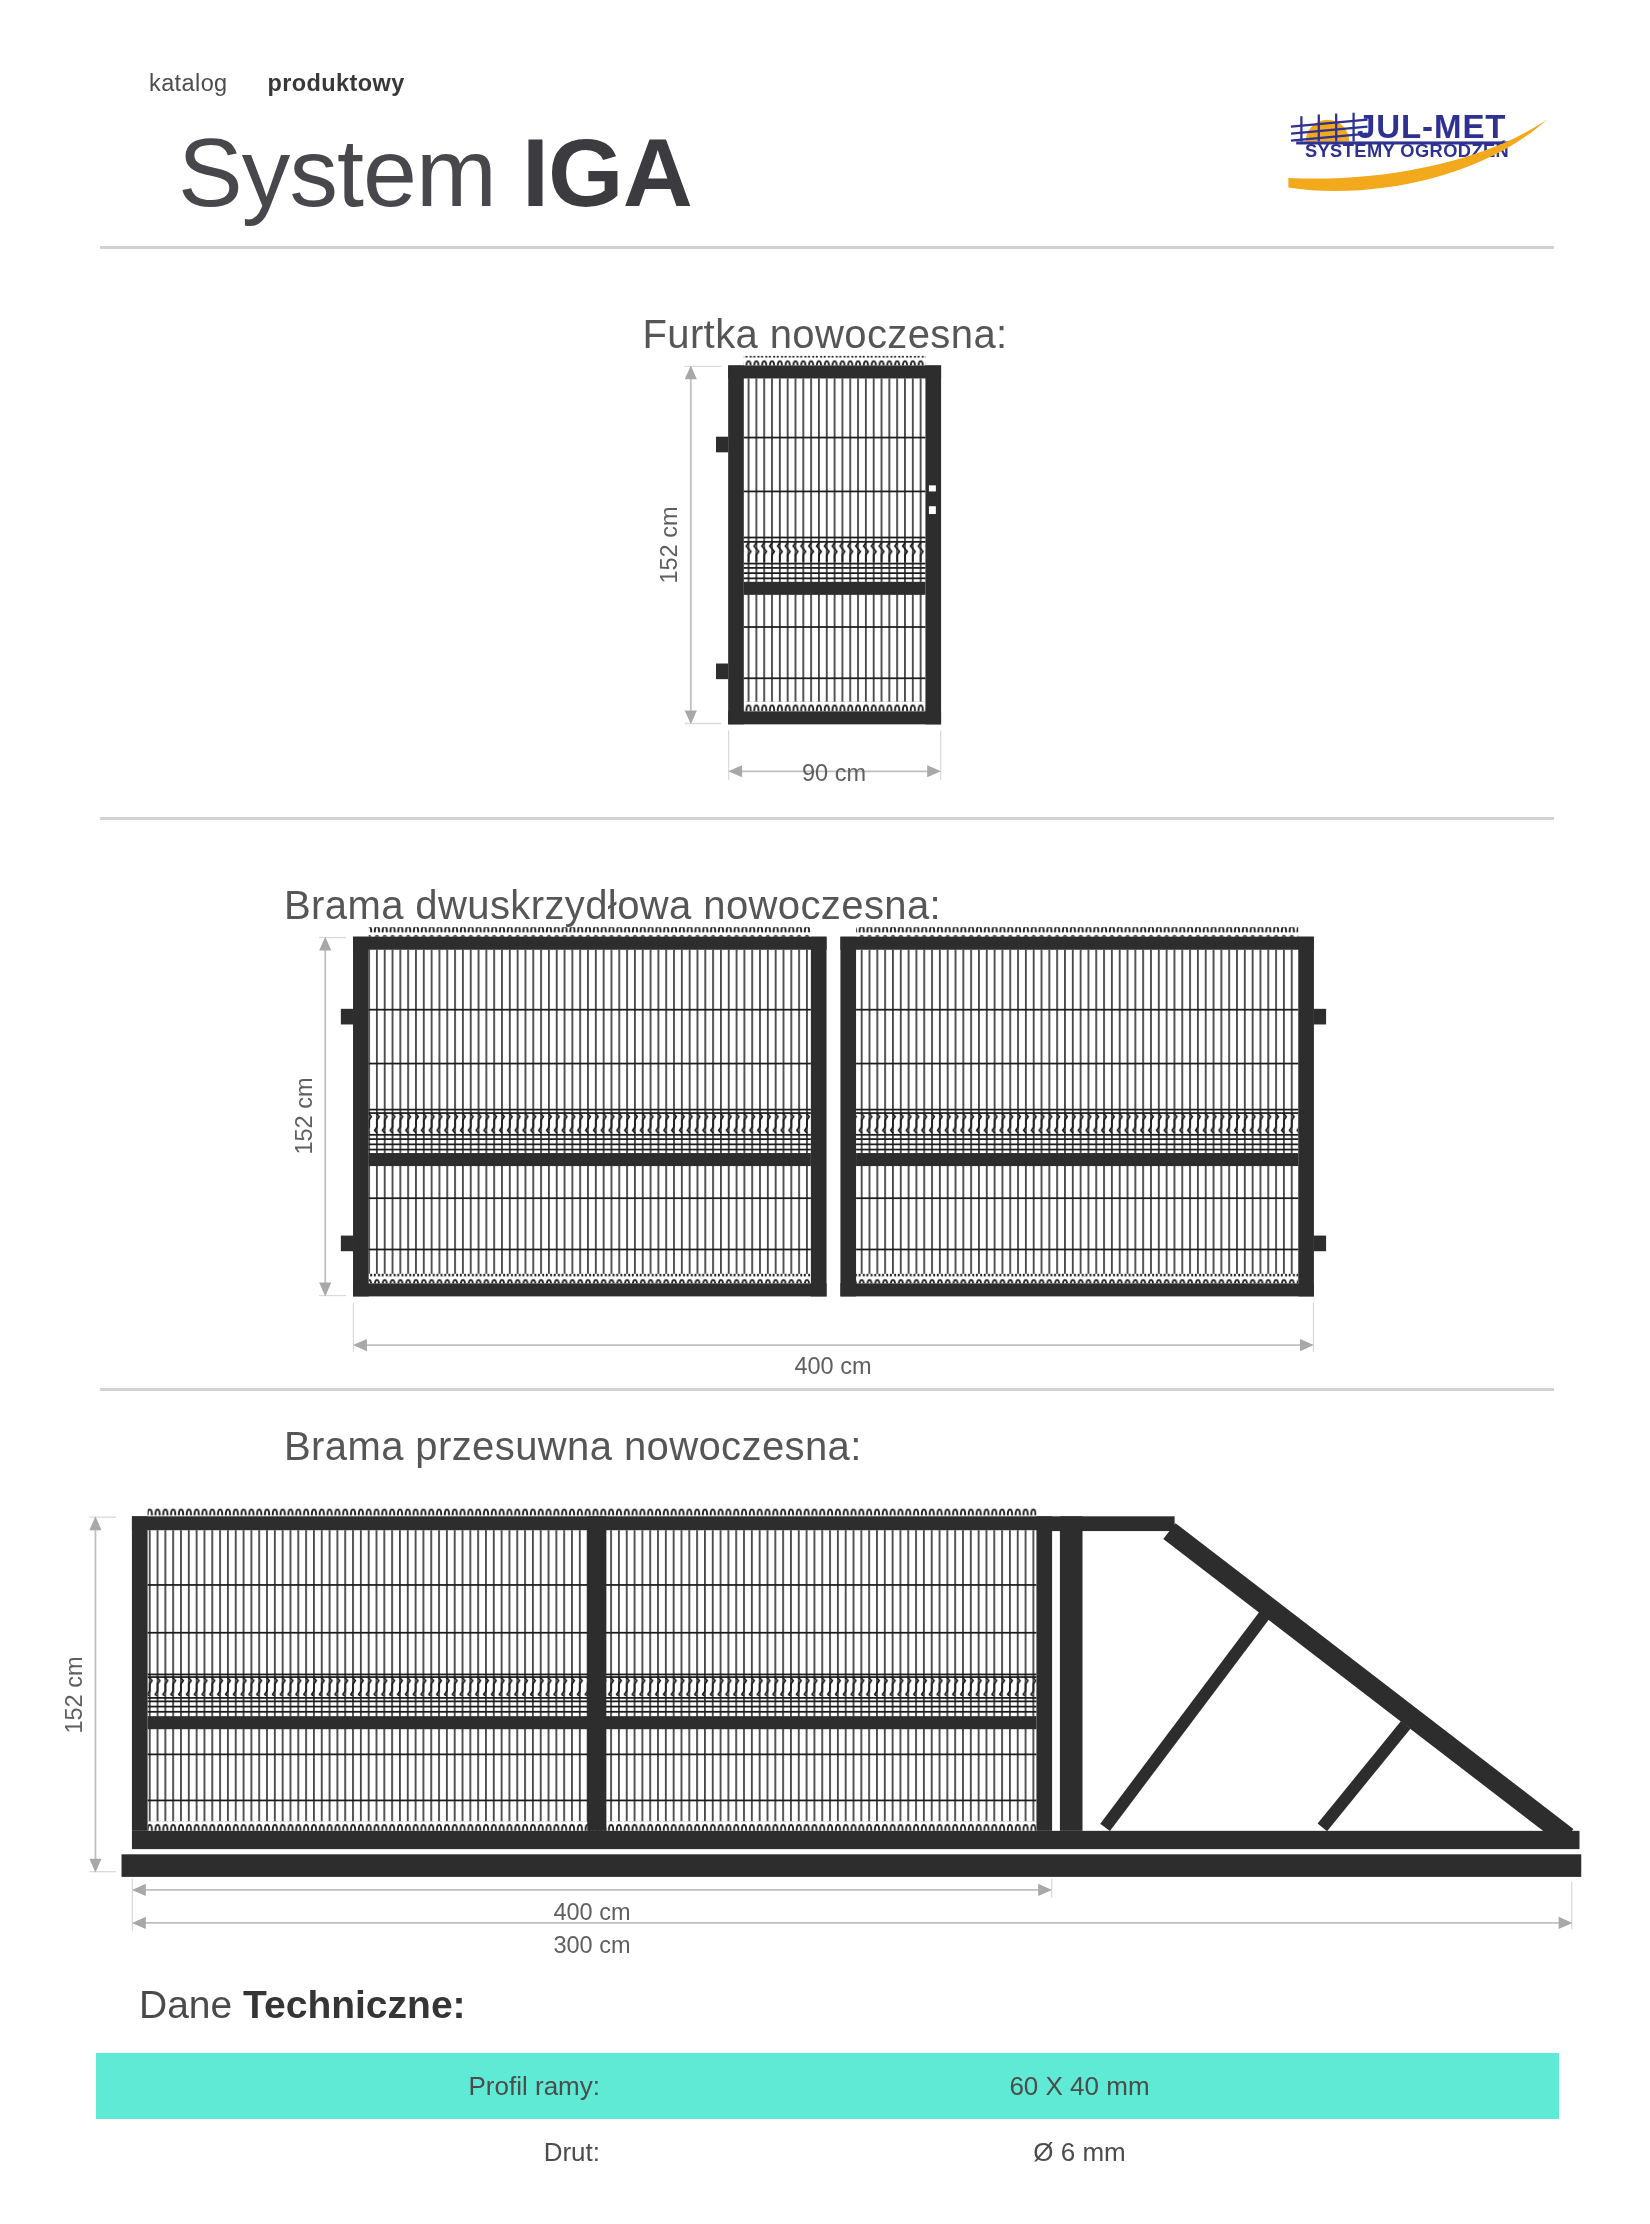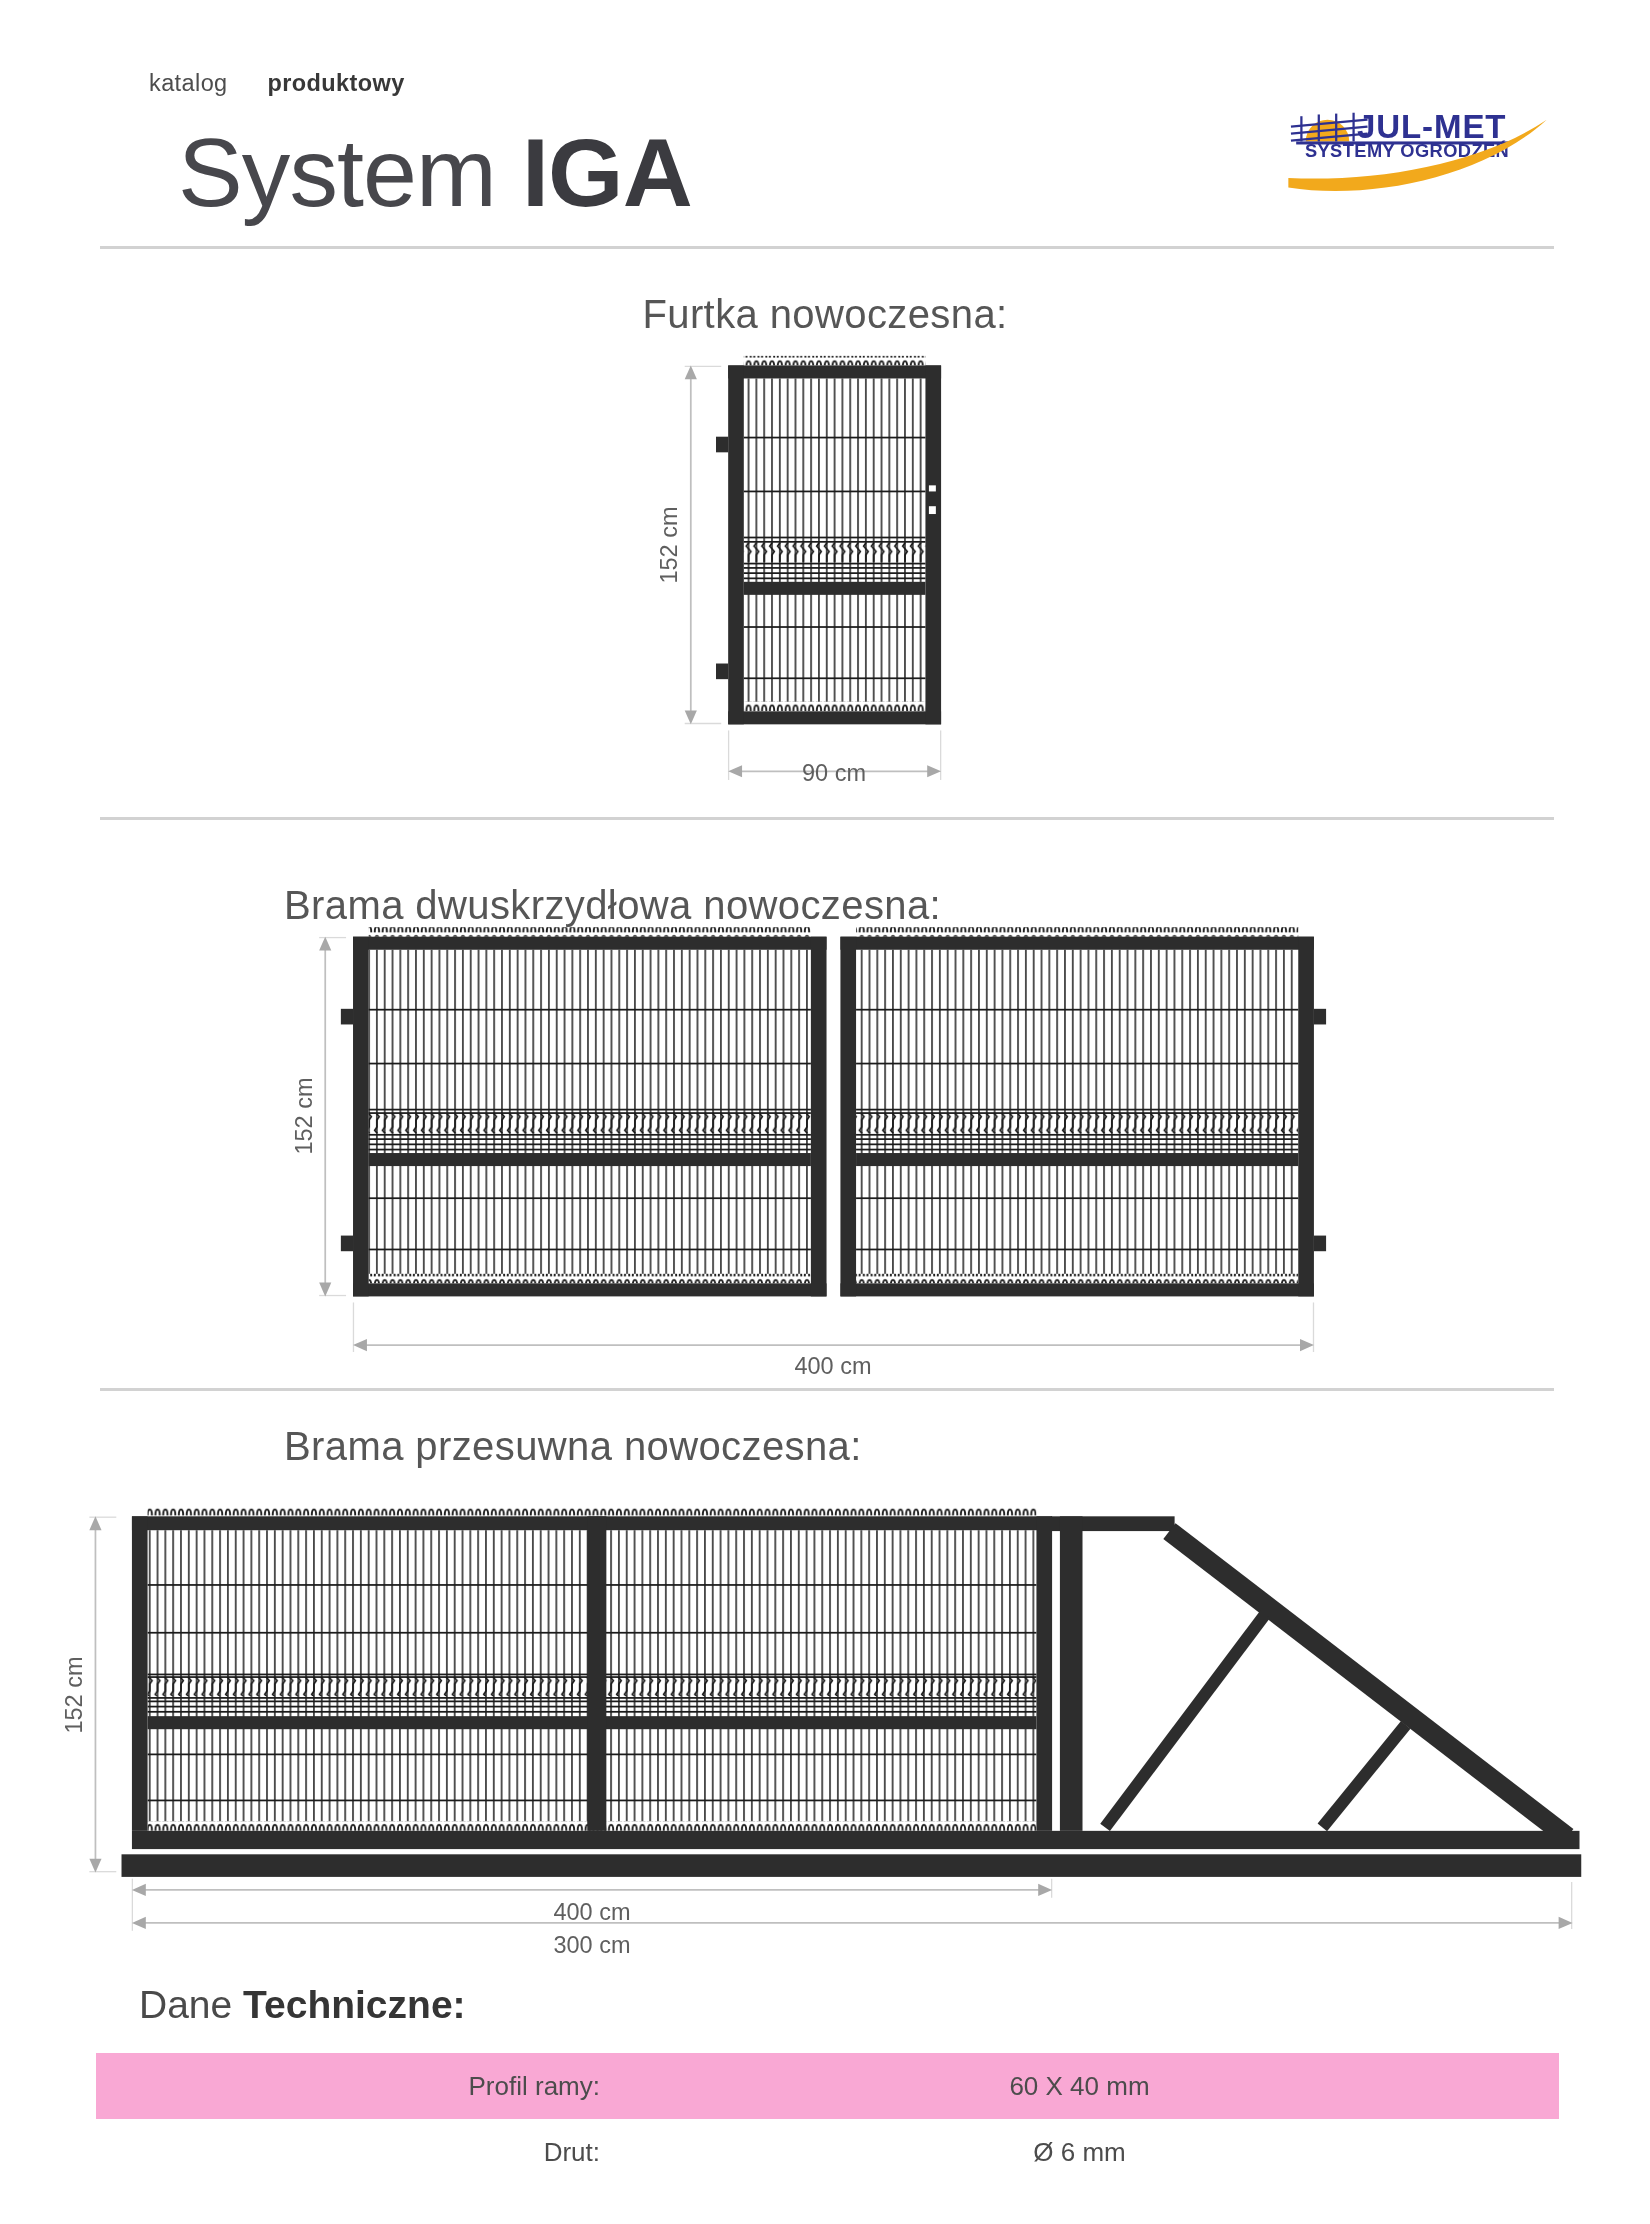--- a/index.html
+++ b/index.html
@@ -17,21 +17,21 @@
                letter-spacing:0.4px;white-space:nowrap;}
   .sec-heading.centered{left:0;width:1650px;text-align:center;}
   .dim{position:absolute;font-size:23.5px;color:#5f5f5f;white-space:nowrap;
        transform:translate(-50%,-50%);}
   .dim.rot{transform:translate(-50%,-50%) rotate(-90deg);}
   .tech-heading{position:absolute;left:139px;top:1983px;font-size:39px;
                 font-weight:300;color:#4a4a4a;}
   .tech-heading b{font-weight:800;color:#353535;margin-top:43px;}
   .table{position:absolute;left:96px;top:2053px;width:1463px;}
   .trow{display:flex;height:66px;align-items:center;font-size:26px;color:#4c4c4c;}
-  .trow.alt{background:#f9a8d4;}
+  .trow.alt{background:#5eead4;}
   .trow .lbl{width:504px;text-align:right;}
   .trow .val{flex:1;text-align:center;}
 </style>
 </head>
 <body>
 
 <div class="page">
 
   <svg width="0" height="0" aria-hidden="true">
     <defs>
@@ -65,21 +65,21 @@
       </g>
     </g>
     <text x="84" y="55" font-size="38" font-weight="700" fill="#2e3191" letter-spacing="1">JUL-MET</text>
     <rect x="14" y="59" width="244" height="3.5" fill="#2e3191"></rect>
     <text x="24" y="77" font-size="21" font-weight="700" fill="#2e3191" letter-spacing=".5">SYSTEMY OGRODZEŃ</text>
     <path d="M5,112 C100,127 230,100 302,34 C228,84 110,106 5,101 Z" fill="#F2A91C"></path>
   </svg>
 
   <div class="divider" style="top:246px"></div>
 
-  <div class="sec-heading centered" style="top:292px">Furtka nowoczesna:</div>
+  <div class="sec-heading centered" style="top:312px">Furtka nowoczesna:</div>
 
   <svg style="left:643px;top:348px" width="365" height="452" viewBox="0 0 420 520">
 
     <g fill="#2d2d2d">
       <rect x="116" y="9" width="209" height="11" fill="url(#curl)"></rect>
       <rect x="116" y="407" width="209" height="11" fill="url(#curl)"></rect>
       <rect x="98" y="20" width="245" height="15"></rect>
       <rect x="98" y="418" width="245" height="15"></rect>
       <rect x="98" y="20" width="18" height="413"></rect>
       <rect x="325" y="20" width="18" height="413"></rect>

